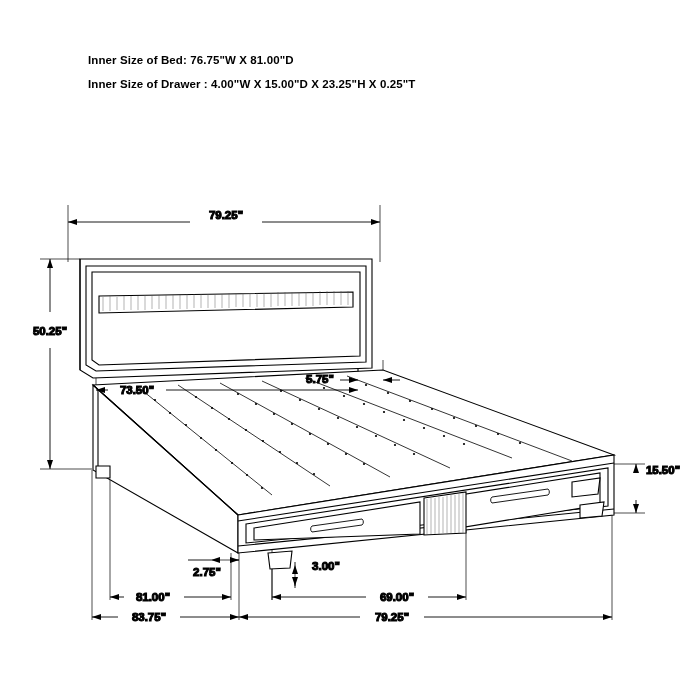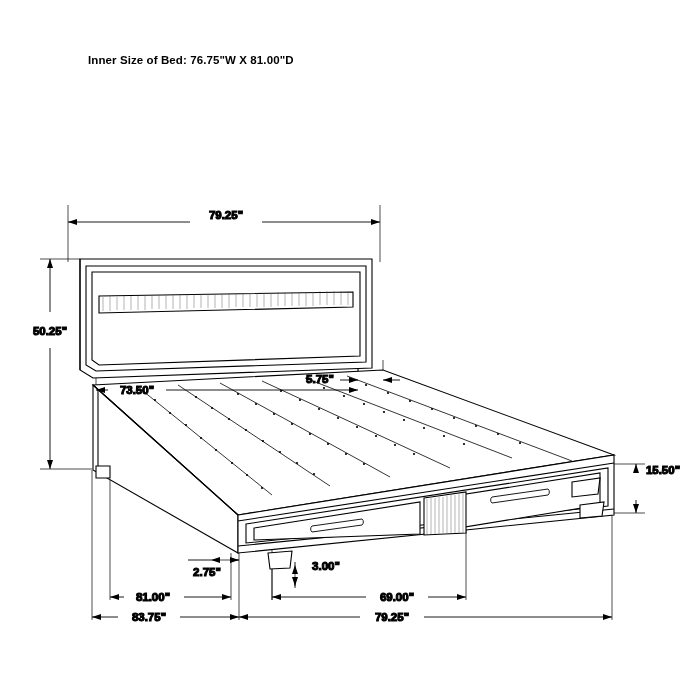--- a/index.html
+++ b/index.html
@@ -45,20 +45,21 @@
     font-weight: bold;
     fill: #000;
   }
 </style>
 </head>
 <body>
 
 <div id="stage">
 
   <div class="spec-line" id="spec-line-1">Inner Size of Bed: 76.75"W X 81.00"D</div>
+  <div class="spec-line" id="spec-line-2">Inner Size of Drawer : 4.00"W X 15.00"D X 23.25"H X 0.25"T</div>
 
   <svg id="drawing" viewBox="0 0 700 700">
     <g stroke="#000" fill="none" stroke-width="1.1" stroke-linejoin="miter" stroke-linecap="butt">
 
       <g stroke-width="0.7">
 
         <line x1="68" y1="205" x2="68" y2="262"></line>
         <line x1="380" y1="205" x2="380" y2="262"></line>
 
         <line x1="40" y1="259" x2="80" y2="259"></line>

